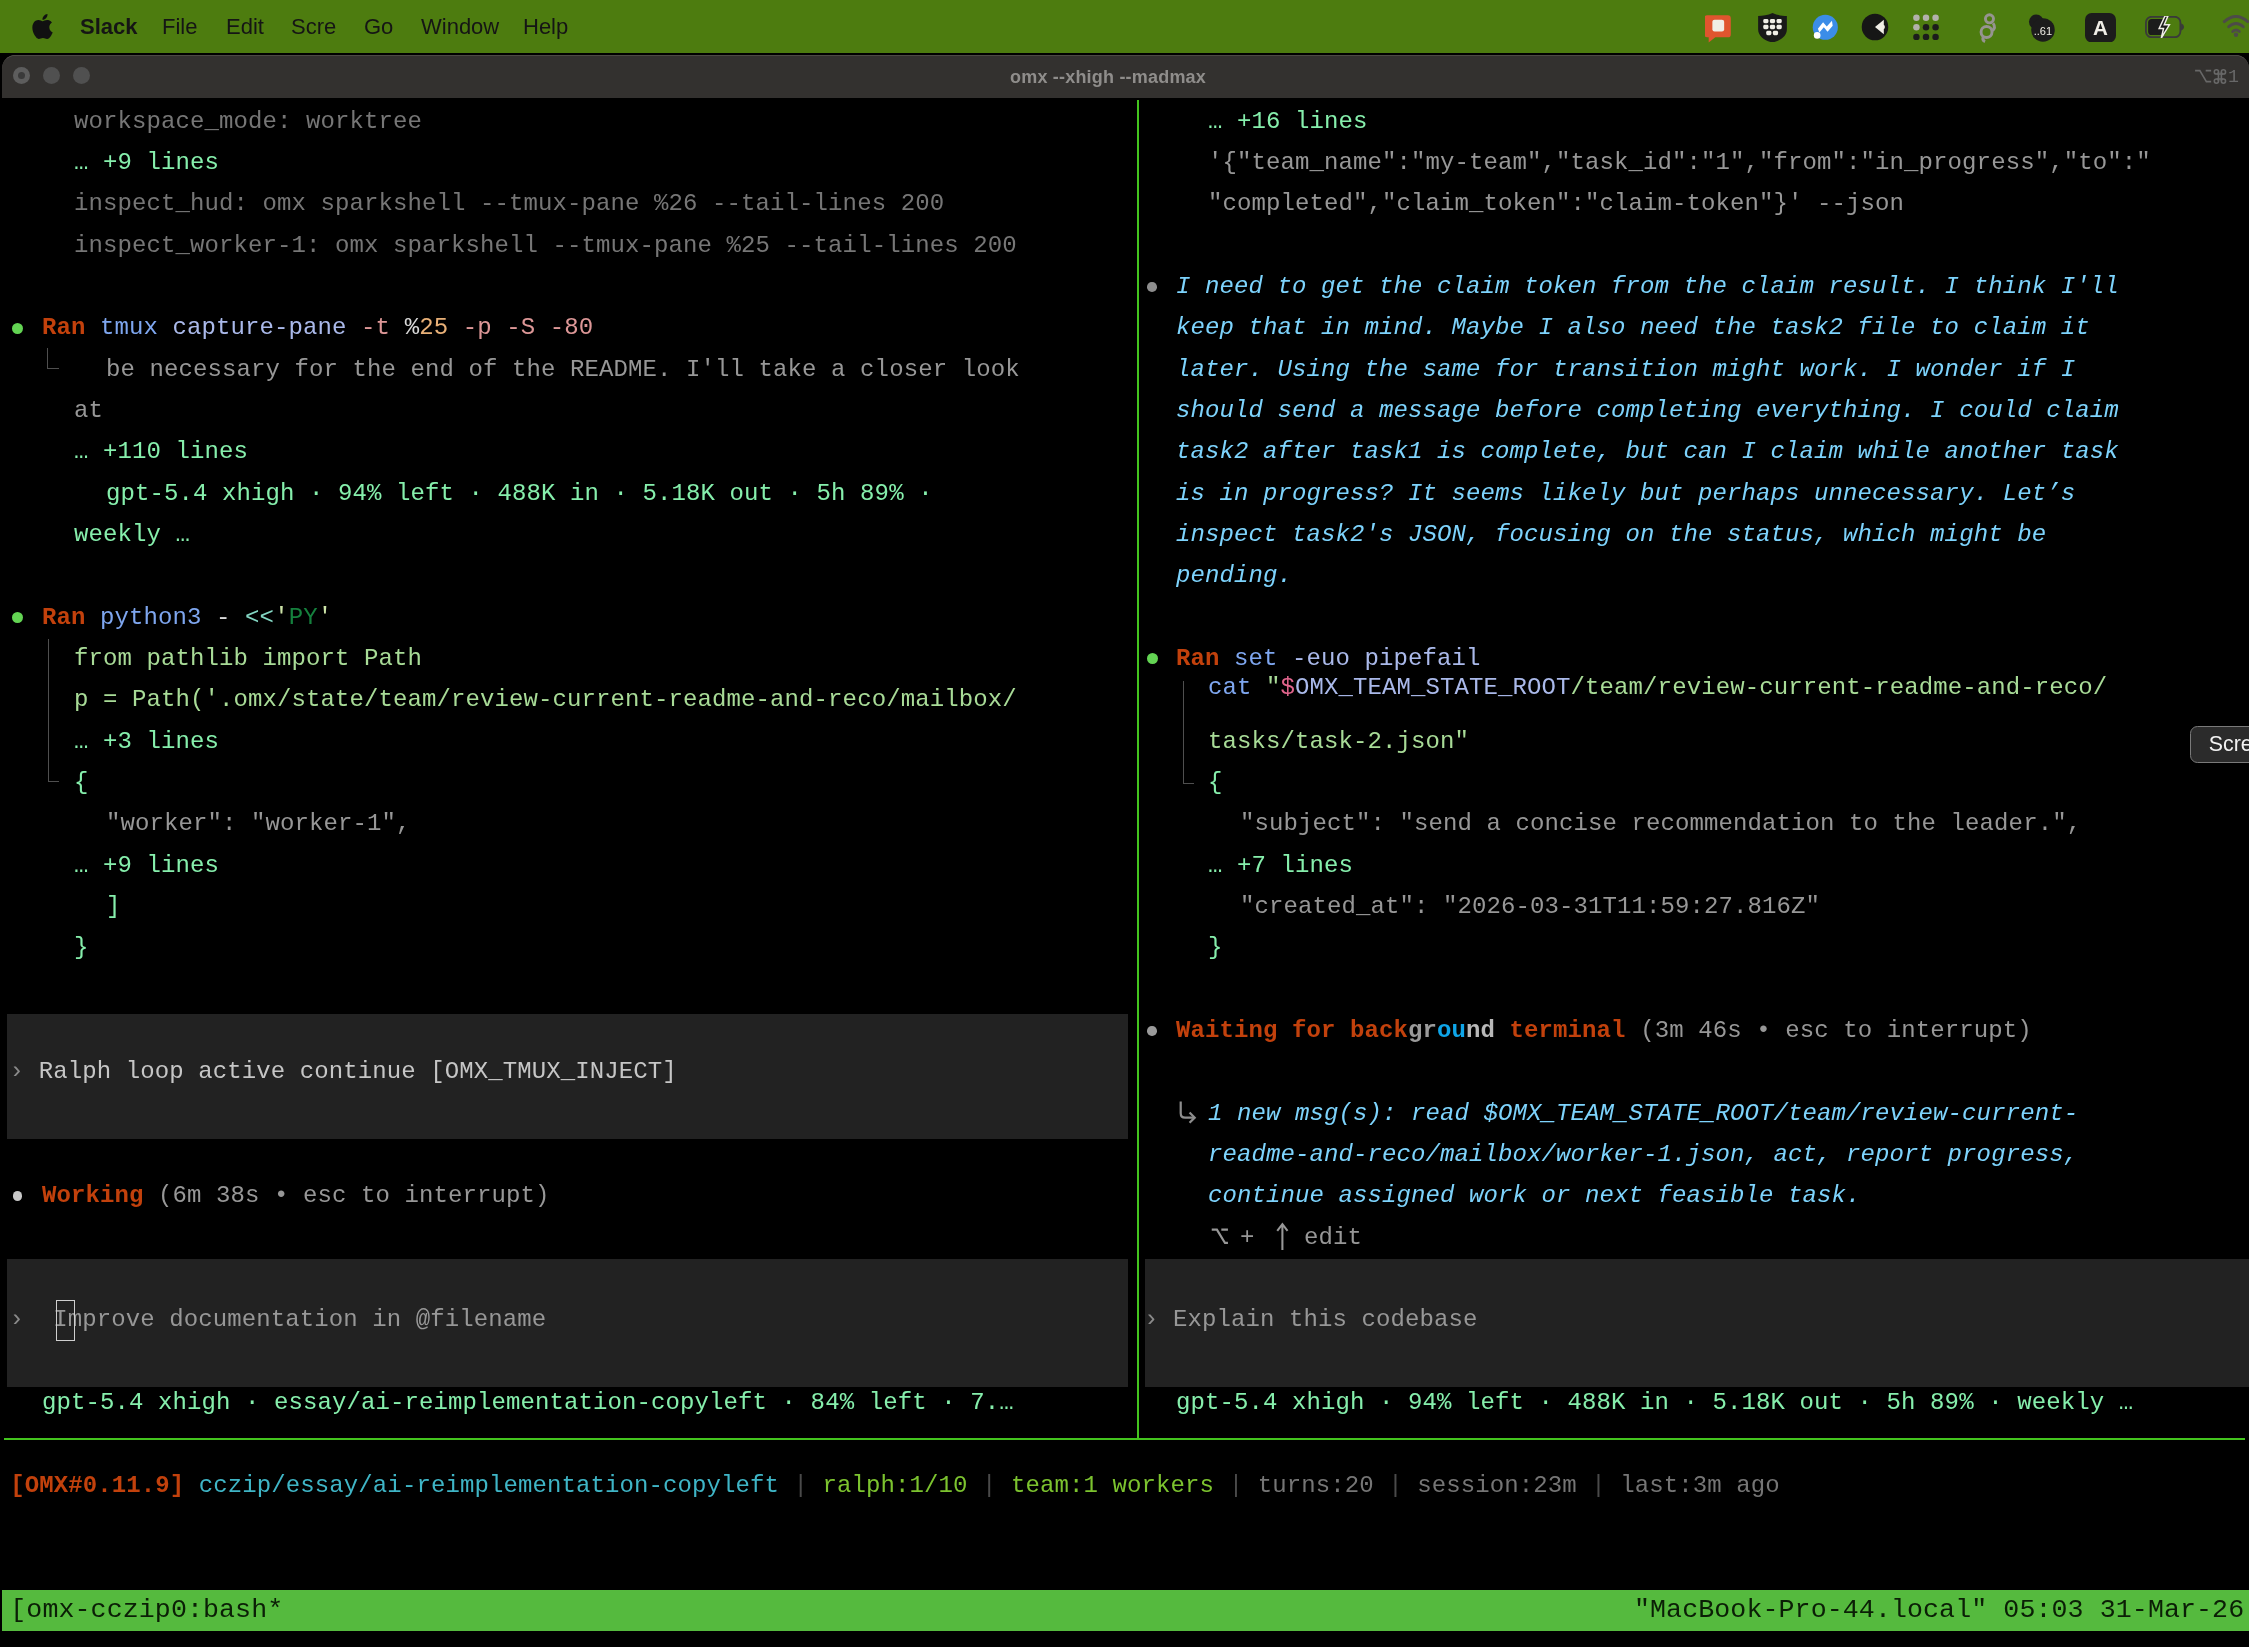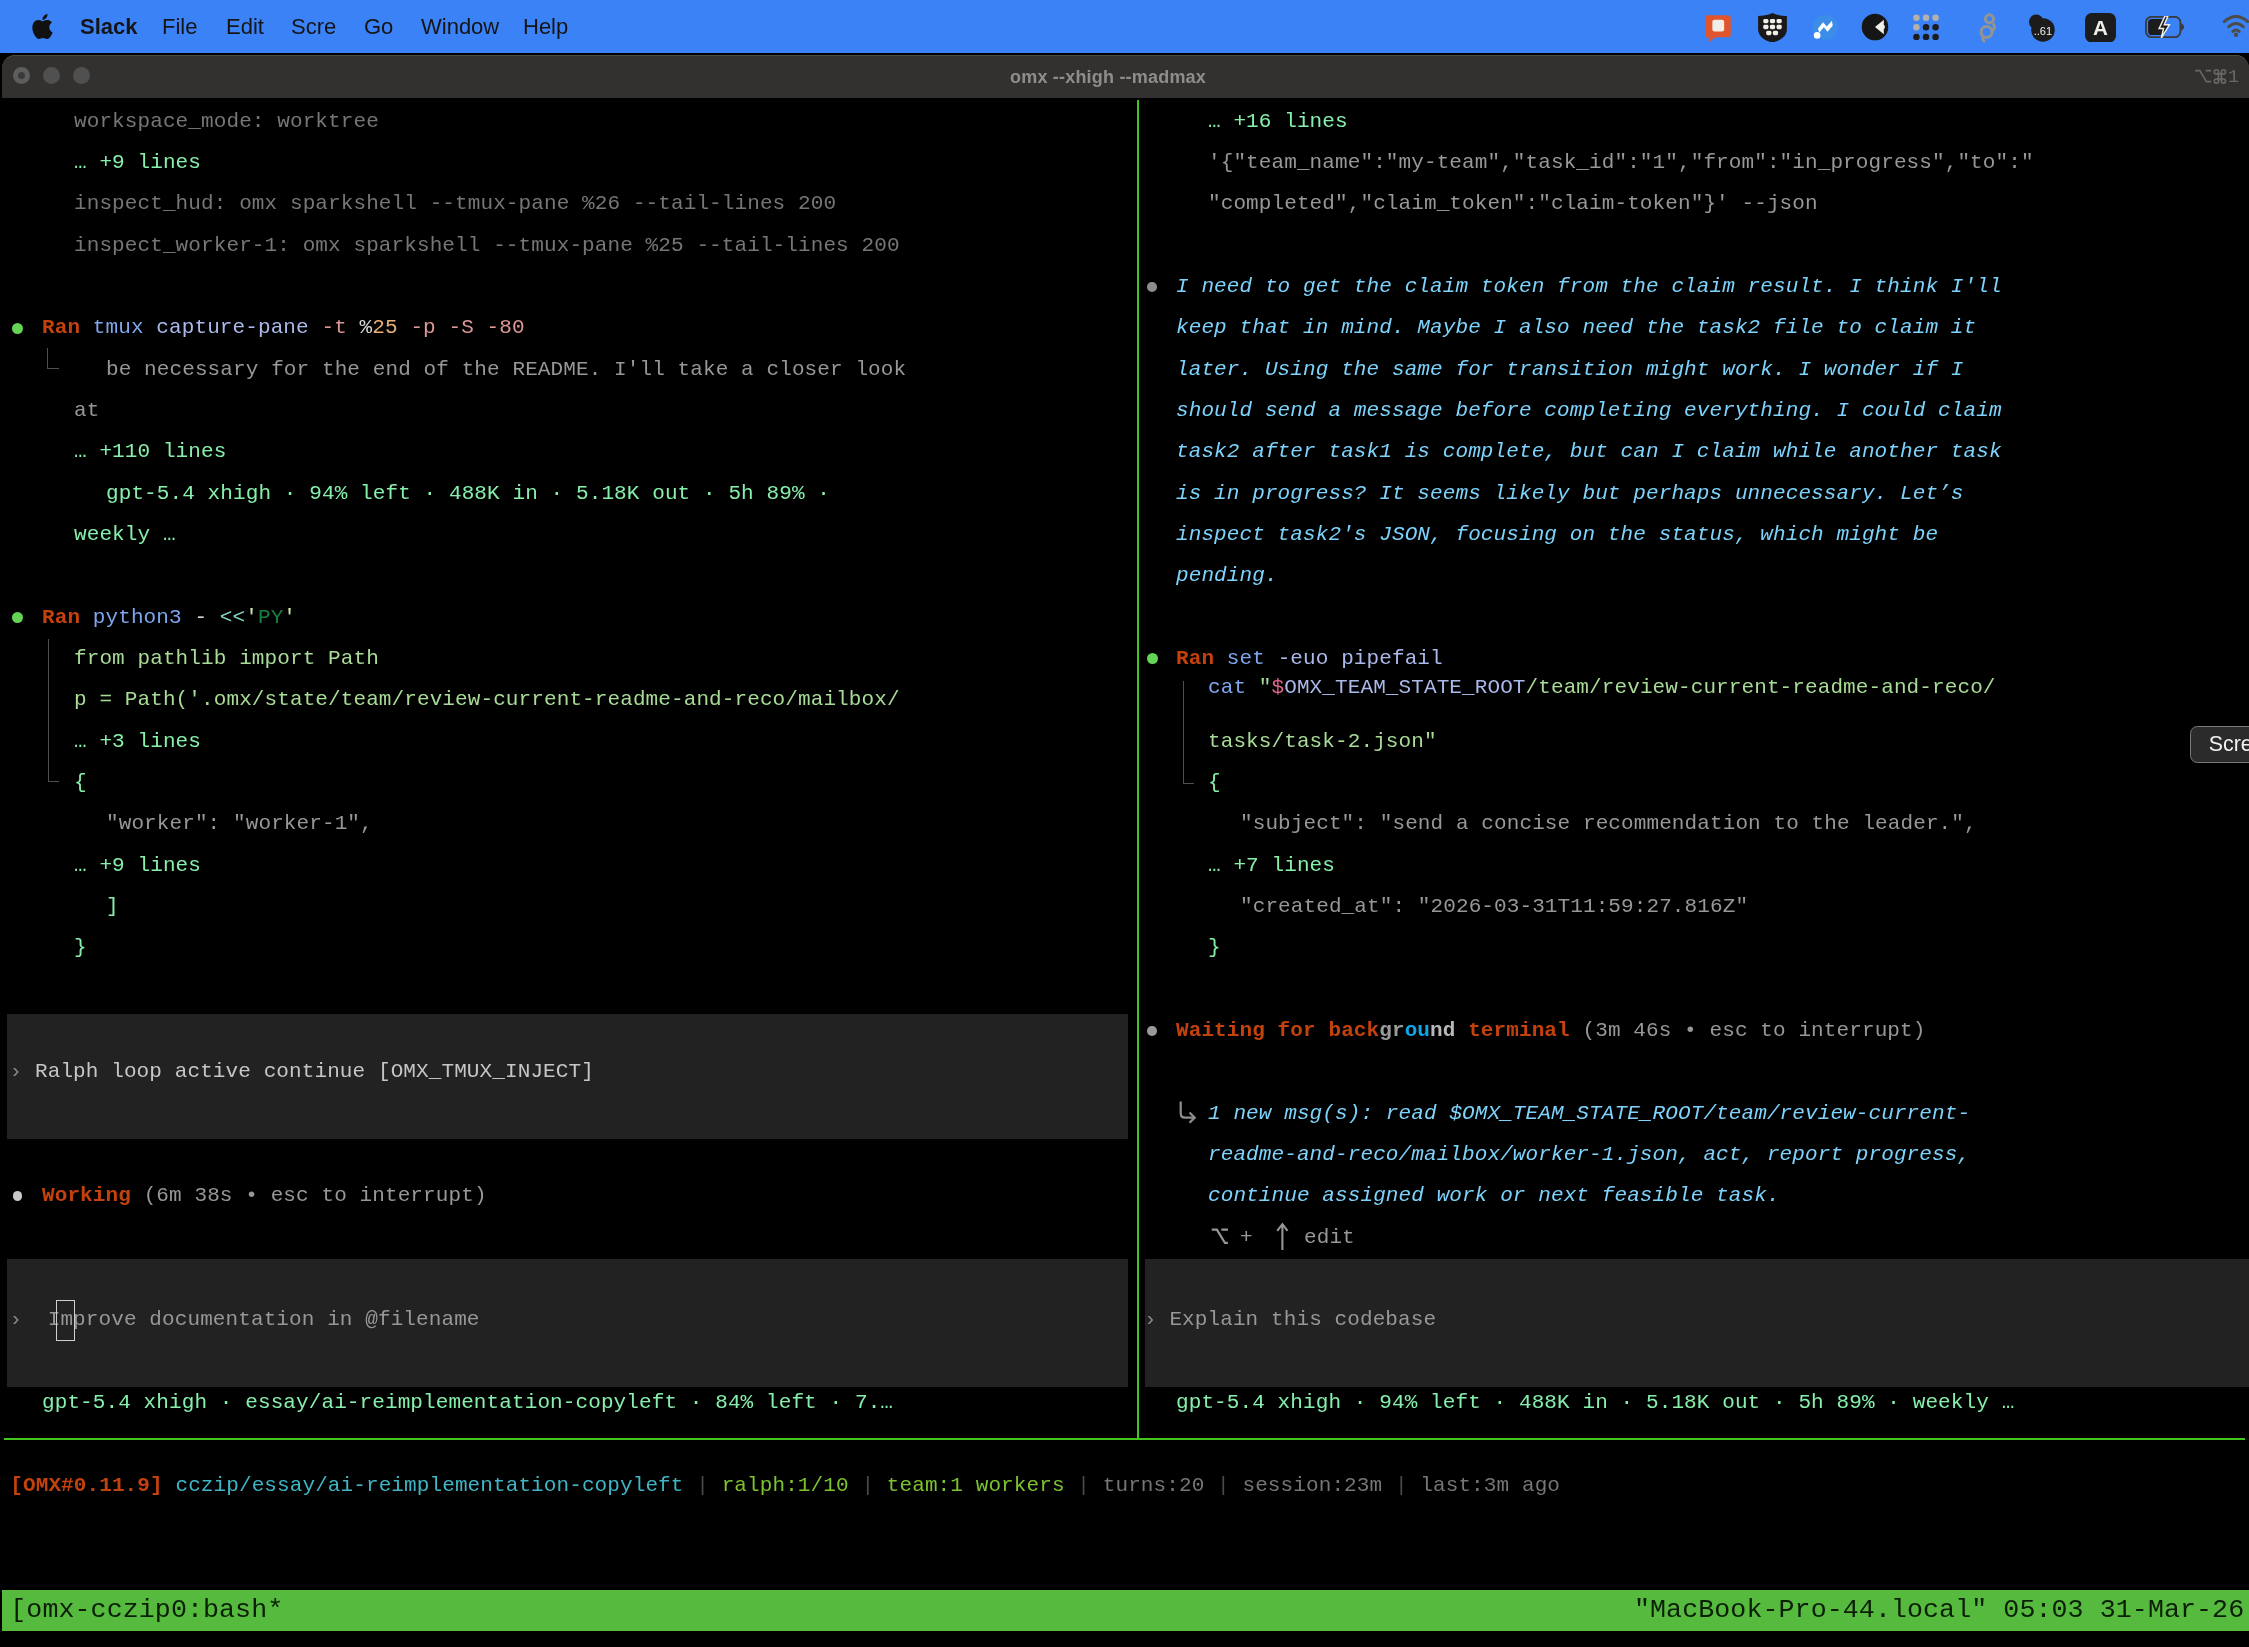--- a/index.html
+++ b/index.html
@@ -1,22 +1,22 @@
 <!DOCTYPE html>
 <html style="font-size:11.8px"><head><meta charset="utf-8"><style>
 html,body{margin:0;padding:0;width:2250px;height:1648px;background:#000;overflow:hidden}
 body{position:relative;font-family:"Liberation Sans",sans-serif}
-#menubar{position:absolute;left:0;top:0;width:2250px;height:53px;background:#3b82f6;z-index:5}
+#menubar{position:absolute;left:0;top:0;width:2250px;height:53px;background:#4d7c0f;z-index:5}
 .mi{position:absolute;top:0;height:53px;line-height:53px;font-size:22px;color:#151515}
 .ic{position:absolute}
 #tbar{position:absolute;left:1.5px;top:55px;width:2247px;height:43px;background:#33312f;border-radius:13.3px 13.3px 0 0;box-shadow:inset 0 0.7px 0 #55524d;z-index:2}
 #termbg{position:absolute;left:1.5px;top:98px;width:2247px;height:1549px;background:#000;border-radius:0 0 13.3px 13.3px;z-index:1}
 .tl{position:absolute;border-radius:50%}
 #ttext{position:absolute;top:0;left:-17px;width:2247px;text-align:center;height:43px;line-height:44px;font-size:18px;font-weight:bold;color:#8f8d8b;letter-spacing:0.2px}
-.ln{position:absolute;white-space:pre;font-family:"Liberation Mono",monospace;font-size:21px;line-height:41px;height:41px;letter-spacing:0.1px;color:#767676;z-index:3}
+.ln{position:absolute;white-space:pre;font-family:"Liberation Mono",monospace;font-size:24px;line-height:41px;height:41px;letter-spacing:0.1px;color:#767676;z-index:3}
 .g6{color:#86efac}.g7{color:#757575}.g9{color:#979797}
 .wb{color:#c2410c;font-weight:bold}.wh{color:#d8d8d8}
 .bl{color:#7ea6ef}.pw{color:#aab9ea}.sa{color:#dd9797}.or{color:#e8b077}
 .gr{color:#a8db97}.pk{color:#e0648c}.te{color:#84d7c4}.lv{color:#15803d}.qg{color:#cde4a8}
 .it{font-style:italic;color:#7dd3fc}
 .pr{color:#8a8a8a}.bx1{color:#c6c6c6}.bx2{color:#979797}
 .cy{color:#3fb5c6}.gn{color:#7cc32f}.pi{color:#4a4a4a}
 .sh1{color:#9a9a9a;font-weight:bold}.sh2{color:#0ea5e9;font-weight:bold}.sh3{color:#b8b8b8;font-weight:bold}
 .bu{position:absolute;border-radius:50%;z-index:3}
 .crn{position:absolute;border-left:1.5px solid #4f4f4f;border-bottom:1.5px solid #4f4f4f;z-index:2}

